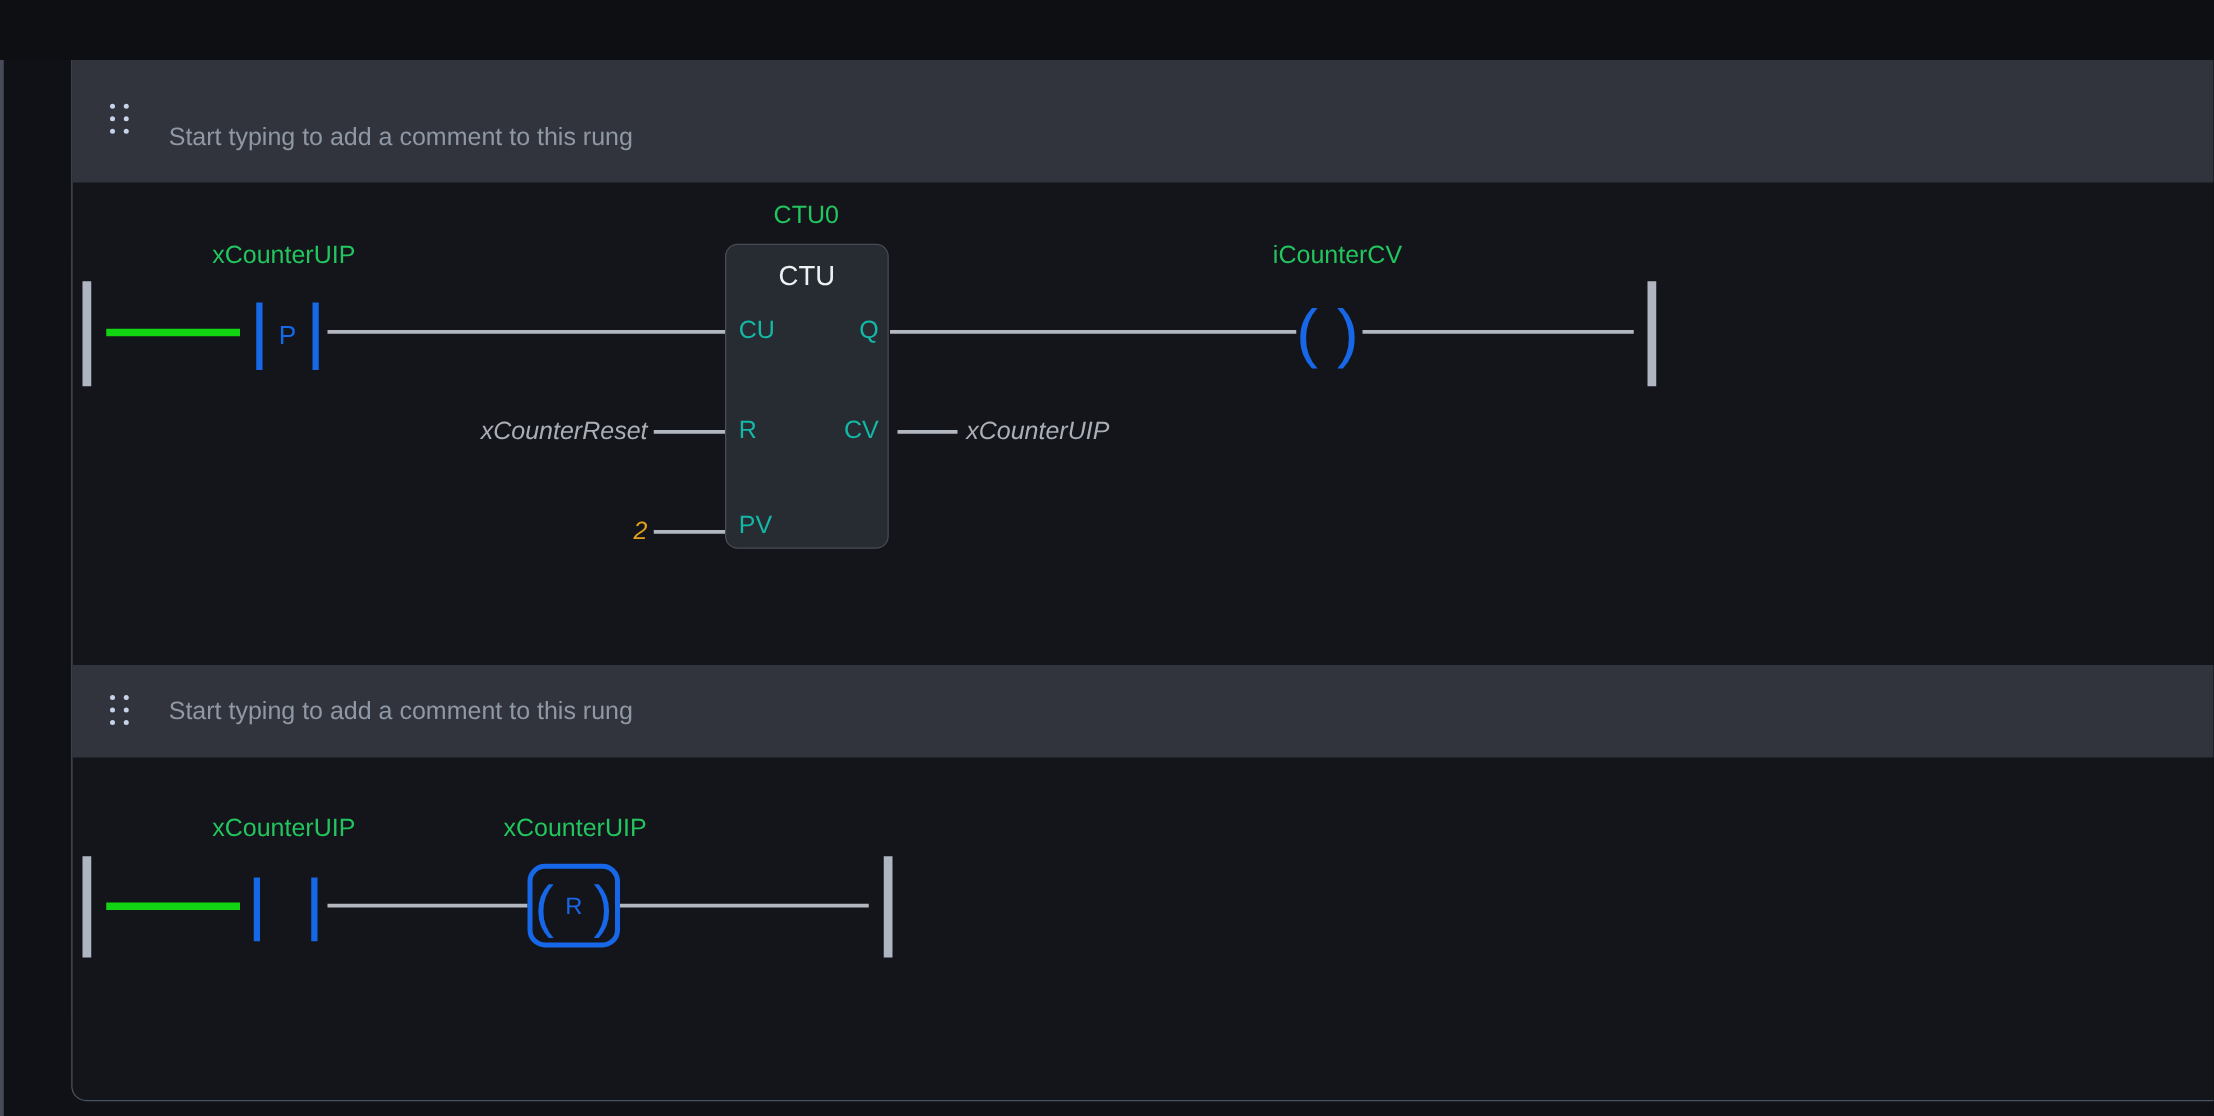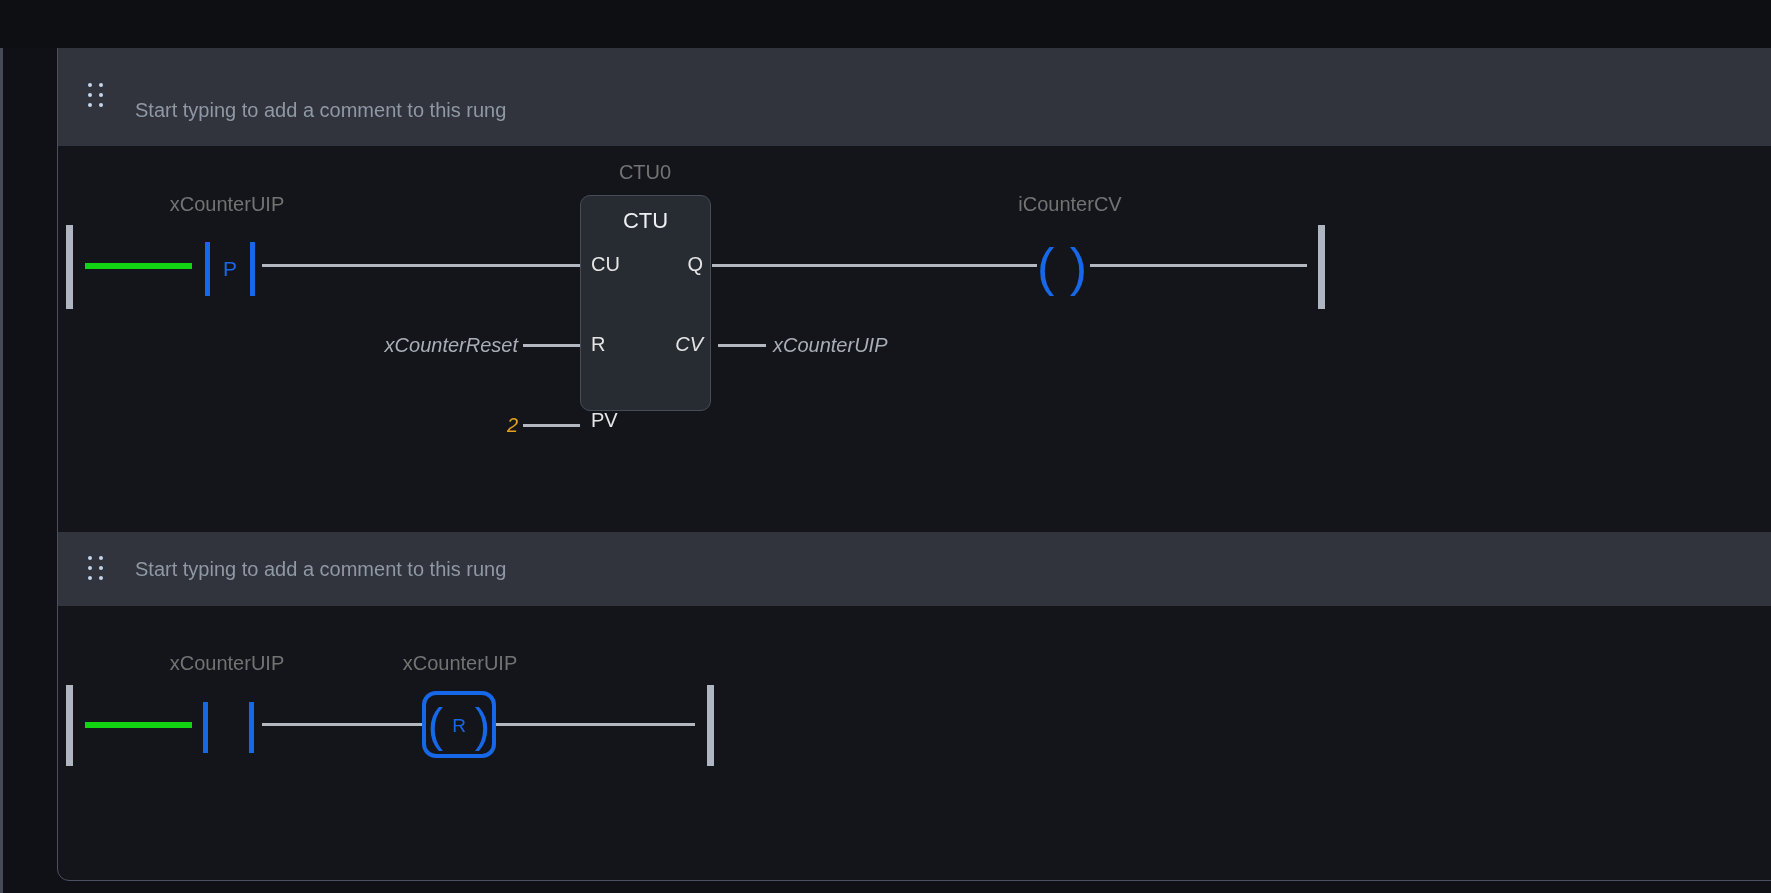--- a/index.html
+++ b/index.html
@@ -46,21 +46,21 @@
 
   
   .rail { width: 7px; background: #b0b6c1; }
   .wire { height: 3px; background: #b2b7c0; }
   .wire.energized { height: 6px; background: #12d412; }
   .contact-bar { width: 5px; background: #1668e8; }
   .var-label {
     font-size: 20px;
     line-height: 24px;
     text-align: center;
-    color: #737373;
+    color: #22c55e;
     white-space: nowrap;
     cursor: text;
   }
   .modifier-letter {
     font-size: 21px;
     line-height: 24px;
     color: #1668e8;
     text-align: center;
   }
   .coil-parens {
@@ -81,21 +81,21 @@
   .fb-header {
     font-size: 22px;
     line-height: 24px;
     color: #eef1f4;
     text-align: center;
     width: 100%;
   }
   .fb-pin {
     font-size: 20px;
     line-height: 24px;
-    color: #e5e5e5;
+    color: #14b8a6;
     white-space: nowrap;
   }
   .fb-pin.right { text-align: right; }
   .operand-label {
     font-size: 20px;
     line-height: 24px;
     white-space: nowrap;
     cursor: text;
     font-style: italic;
   }
@@ -153,26 +153,26 @@
   </div>
   <div class="abs" style="left:205px; top:194px; width:50px; height:54px;">
     <div class="contact-bar abs" style="left:0; top:0; height:54px;"></div>
     <div class="modifier-letter abs" style="left:5px; top:15px; width:40px;">P</div>
     <div class="contact-bar abs" style="left:45px; top:0; height:54px;"></div>
   </div>
 
   <div class="wire abs" style="left:262px; top:216px; width:318px;"></div>
 
   <div class="abs var-label" style="left:545px; top:112px; width:200px;">CTU0</div>
-  <div class="fb-block abs" style="left:580px; top:147px; width:131px; height:216px;">
+  <div class="fb-block abs" style="left:580px; top:147px; width:131px; height:244px;">
     <div class="fb-header abs" style="top:13px;">CTU</div>
     <div class="fb-pin abs" style="left:10px; top:56px;">CU</div>
     <div class="fb-pin right abs" style="left:0; top:56px; width:122px;">Q</div>
     <div class="fb-pin abs" style="left:10px; top:136px;">R</div>
-    <div class="fb-pin right abs" style="left:0; top:136px; width:122px;font-style:italic;">CV</div>
+    <div class="fb-pin right abs" style="left:0; top:136px; width:122px;">CV</div>
     <div class="fb-pin abs" style="left:10px; top:212px;">PV</div>
   </div>
 
   <div class="operand-label right abs" style="left:318px; top:285px; width:200px;">xCounterReset</div>
   <div class="wire abs" style="left:523px; top:296px; width:57px;"></div>
 
   <div class="operand-label literal right abs" style="left:418px; top:365px; width:100px;">2</div>
   <div class="wire abs" style="left:523px; top:376px; width:57px;"></div>
 
   <div class="wire abs" style="left:718px; top:296px; width:48px;"></div>

